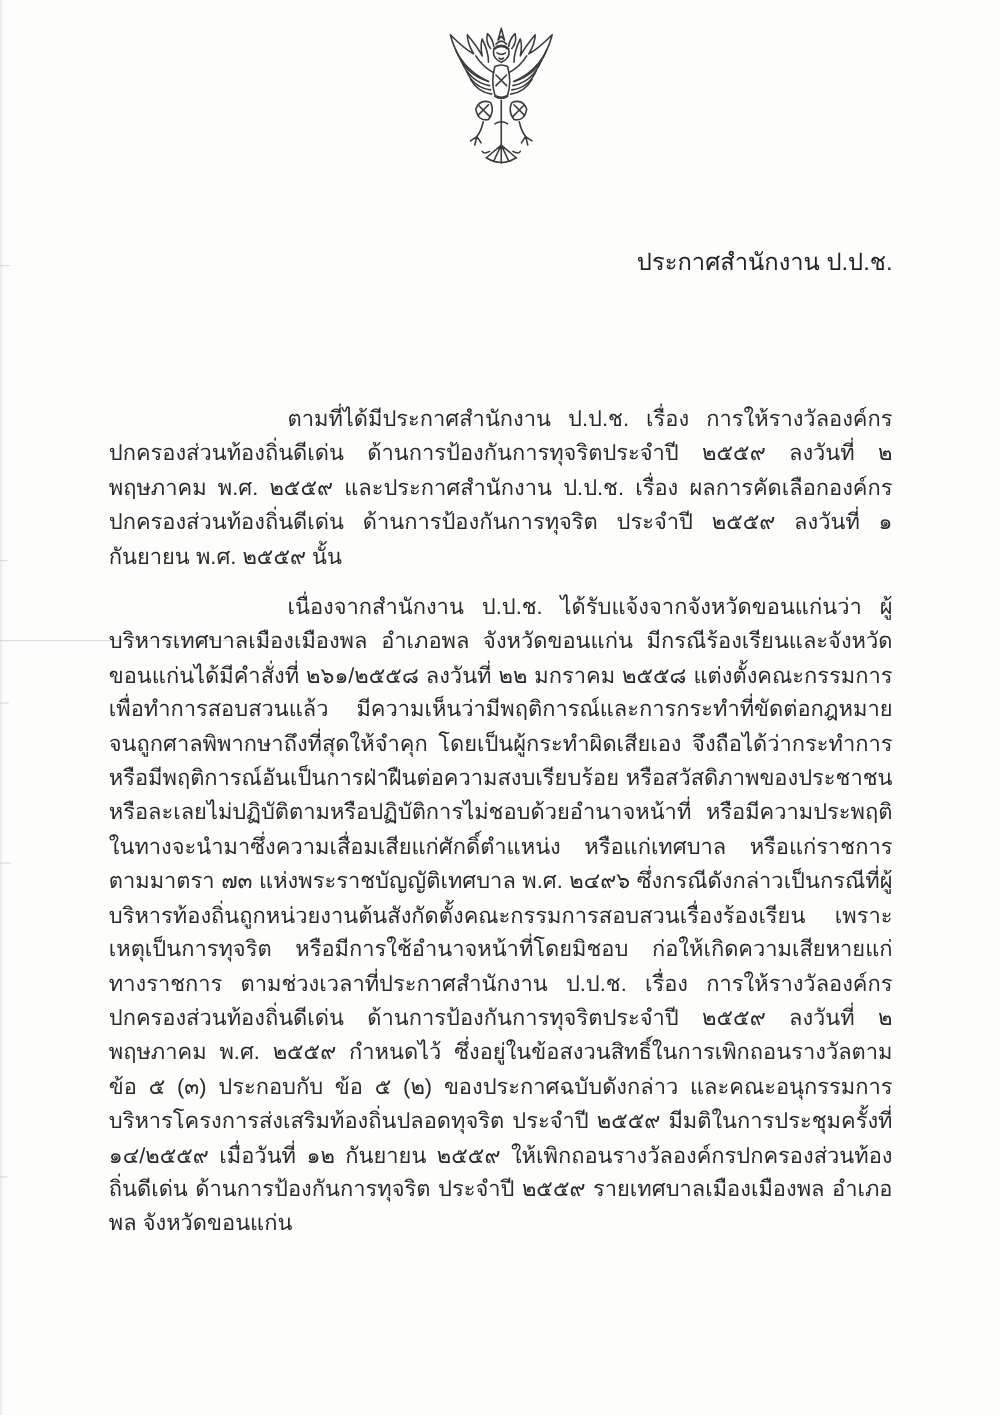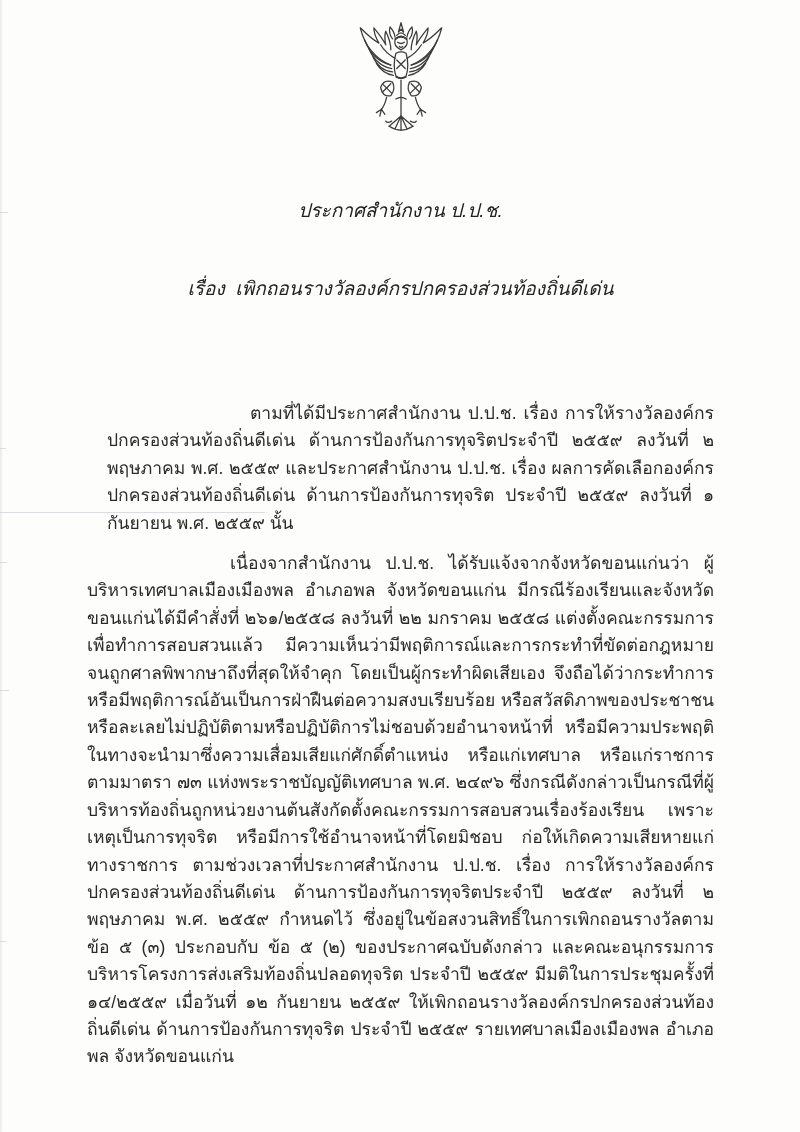--- a/index.html
+++ b/index.html
@@ -24,36 +24,35 @@
     width: 110px;
     height: 114px;
     margin: 0 auto;
     display: flex;
     align-items: center;
     justify-content: center;
   }
   .emblem-wrap svg { width: 104px; height: 112px; }
   .title-block {
     margin-top: 12px;
-    text-align: center;
+    text-align: right;
     font-size: 19px;
     line-height: 26px;
     color: #222222;
     white-space: pre-wrap;
-    font-style: italic;
   }
   .body-text p {
     font-size: 17.5px;
     line-height: 27.4px;
     text-align: justify;
     text-indent: 143px;
     color: #2a2a2a;
     white-space: normal;
   }
-  .para-1 { margin-top: 46px; margin-left: 20px; }
+  .para-1 { margin-top: 46px; }
   .para-2 { margin-top: 13px; }
   
   .artifact-line {
     position: absolute;
     left: 0; top: 512px;
     width: 265px; height: 1px;
     background: #b9c4d6;
     opacity: 0.55;
   }
   .tick { position: absolute; left: 0; height: 1px; background: #c9c9c9; opacity: 0.6; }
@@ -129,21 +128,20 @@
         <path class="ink" d="M60 70 L60 112"></path>
         <path class="ink" d="M54 92 Q60 88 66 92"></path>
         <path class="ink" d="M60 112 L46 124 M60 112 L53 127 M60 112 L60 129 M60 112 L67 127 M60 112 L74 124"></path>
         <path class="ink" d="M46 124 Q60 133 74 124"></path>
         <path class="ink" d="M49 118 Q44 121 42 118 M71 118 Q76 121 78 118"></path>
       </svg>
     </div>
 
     <div class="title-block">
       <div>ประกาศสำนักงาน ป.ป.ช.</div>
-      <div>เรื่อง  เพิกถอนรางวัลองค์กรปกครองส่วนท้องถิ่นดีเด่น</div>
     </div>
 
     <div class="body-text">
       <p class="para-1">ตามที่ได้มีประกาศสำนักงาน ป.ป.ช. เรื่อง การให้รางวัลองค์กรปกครองส่วนท้องถิ่นดีเด่น ด้านการป้องกันการทุจริตประจำปี ๒๕๕๙ ลงวันที่ ๒ พฤษภาคม พ.ศ. ๒๕๕๙ และประกาศสำนักงาน ป.ป.ช. เรื่อง ผลการคัดเลือกองค์กรปกครองส่วนท้องถิ่นดีเด่น ด้านการป้องกันการทุจริต ประจำปี ๒๕๕๙ ลงวันที่ ๑ กันยายน พ.ศ. ๒๕๕๙ นั้น</p>
       <p class="para-2">เนื่องจากสำนักงาน ป.ป.ช. ได้รับแจ้งจากจังหวัดขอนแก่นว่า ผู้บริหารเทศบาลเมืองเมืองพล อำเภอพล จังหวัดขอนแก่น มีกรณีร้องเรียนและจังหวัดขอนแก่นได้มีคำสั่งที่ ๒๖๑/๒๕๕๘ ลงวันที่ ๒๒ มกราคม ๒๕๕๘ แต่งตั้งคณะกรรมการเพื่อทำการสอบสวนแล้ว มีความเห็นว่ามีพฤติการณ์และการกระทำที่ขัดต่อกฎหมาย จนถูกศาลพิพากษาถึงที่สุดให้จำคุก โดยเป็นผู้กระทำผิดเสียเอง จึงถือได้ว่ากระทำการหรือมีพฤติการณ์อันเป็นการฝ่าฝืนต่อความสงบเรียบร้อย หรือสวัสดิภาพของประชาชน หรือละเลยไม่ปฏิบัติตามหรือปฏิบัติการไม่ชอบด้วยอำนาจหน้าที่ หรือมีความประพฤติในทางจะนำมาซึ่งความเสื่อมเสียแก่ศักดิ์ตำแหน่ง หรือแก่เทศบาล หรือแก่ราชการ ตามมาตรา ๗๓ แห่งพระราชบัญญัติเทศบาล พ.ศ. ๒๔๙๖ ซึ่งกรณีดังกล่าวเป็นกรณีที่ผู้บริหารท้องถิ่นถูกหน่วยงานต้นสังกัดตั้งคณะกรรมการสอบสวนเรื่องร้องเรียน เพราะเหตุเป็นการทุจริต หรือมีการใช้อำนาจหน้าที่โดยมิชอบ ก่อให้เกิดความเสียหายแก่ทางราชการ ตามช่วงเวลาที่ประกาศสำนักงาน ป.ป.ช. เรื่อง การให้รางวัลองค์กรปกครองส่วนท้องถิ่นดีเด่น ด้านการป้องกันการทุจริตประจำปี ๒๕๕๙ ลงวันที่ ๒ พฤษภาคม พ.ศ. ๒๕๕๙ กำหนดไว้ ซึ่งอยู่ในข้อสงวนสิทธิ์ในการเพิกถอนรางวัลตามข้อ ๕ (๓) ประกอบกับ ข้อ ๕ (๒) ของประกาศฉบับดังกล่าว และคณะอนุกรรมการบริหารโครงการส่งเสริมท้องถิ่นปลอดทุจริต ประจำปี ๒๕๕๙ มีมติในการประชุมครั้งที่ ๑๔/๒๕๕๙ เมื่อวันที่ ๑๒ กันยายน ๒๕๕๙ ให้เพิกถอนรางวัลองค์กรปกครองส่วนท้องถิ่นดีเด่น ด้านการป้องกันการทุจริต ประจำปี ๒๕๕๙ รายเทศบาลเมืองเมืองพล อำเภอพล จังหวัดขอนแก่น</p>
 
     </div>
 
   </div>
 </div>

